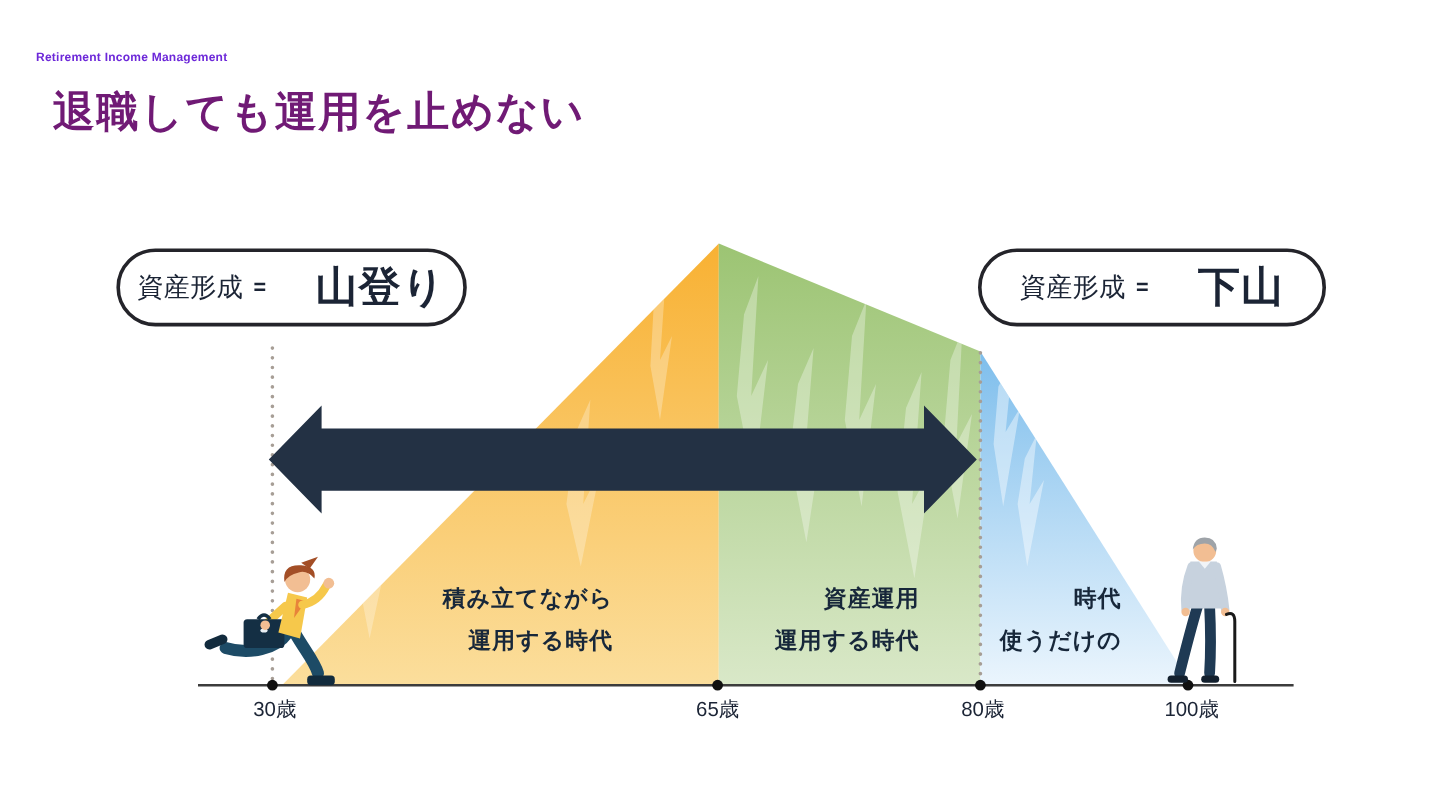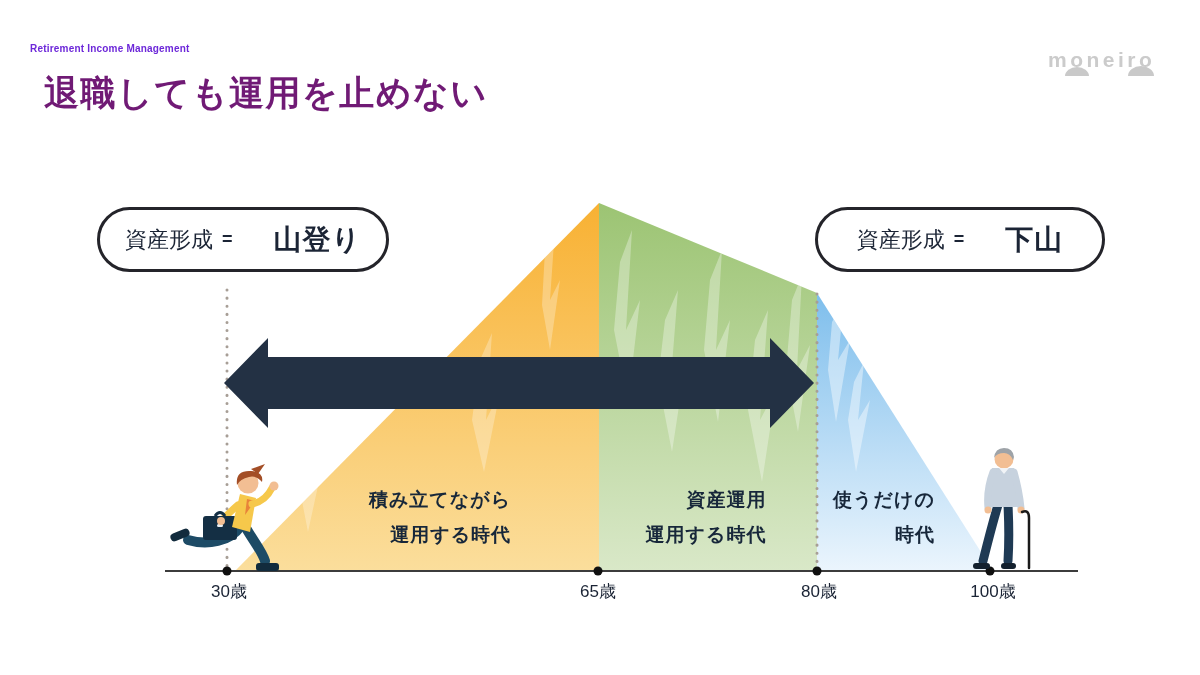--- a/index.html
+++ b/index.html
@@ -32,21 +32,21 @@
   .pill {
     position:absolute; height:65px;
     background:#ffffff; border:3.5px solid #24242A; border-radius:36px;
     display:flex; align-items:center; justify-content:center; gap:9px;
     color:#1B2435; white-space:nowrap;
   }
   .pill-left  { left:97px;  top:207px; width:292px; }
   .pill-right { left:815px; top:207px; width:290px; }
   .pill .p-label  { font-size:22px; font-weight:400; }
   .pill .p-equals { font-size:18px; font-weight:700; }
-  .pill .p-value  { font-size:28px; font-weight:800; letter-spacing:1px;margin-left:32px; }
+  .pill .p-value  { font-size:35px; font-weight:800; letter-spacing:1px;margin-left:32px; }
 
   
   .arrow-label {
     position:absolute; left:519px; top:384px; transform:translate(-50%,-50%);
     color:#ffffff; font-size:25px; font-weight:800; letter-spacing:4px; white-space:nowrap;
   }
 
   
   .era {
     position:absolute; top:482px; transform:translateX(-50%);
@@ -164,25 +164,20 @@
       <path d="M1022,512 q 7,-3 7,6 l 0,50" stroke="#1A1A1A" stroke-width="2.5" fill="none" stroke-linecap="round"></path>
       <circle cx="1004" cy="459" r="9.5" fill="#F2BE93"></circle>
       <path d="M994,458 q 1,-10 10,-10 q 9,0 10,9 l -1,3 q -3,-7 -9,-7 q -7,0 -10,5 z" fill="#9EA3A8"></path>
       <polygon points="999,468 1004,474 1009,468" fill="#FFFFFF" opacity="0.75"></polygon>
     </g>
   </svg>
 
   <div class="eyebrow">Retirement Income Management</div>
   <h1 class="title">退職しても運用を止めない</h1>
 
-  <div class="logo">
-    <span class="wordmark">moneiro</span>
-    <span class="dome dome1"></span>
-    <span class="dome dome2"></span>
-  </div>
 
   <div class="pill pill-left">
     <span class="p-label">資産形成</span>
     <span class="p-equals">=</span>
     <span class="p-value">山登り</span>
   </div>
   <div class="pill pill-right">
     <span class="p-label">資産形成</span>
     <span class="p-equals">=</span>
     <span class="p-value">下山</span>
@@ -191,22 +186,22 @@
 
   <div class="era era-1">
     <div>積み立てながら</div>
     <div>運用する時代</div>
   </div>
   <div class="era era-2">
     <div>資産運用</div>
     <div>運用する時代</div>
   </div>
   <div class="era era-3">
+    <div>時代</div>
     <div>使うだけの</div>
-    <div>時代</div>
   </div>
 
   <div class="age age-0">30歳</div>
   <div class="age age-1">65歳</div>
   <div class="age age-2">80歳</div>
   <div class="age age-3">100歳</div>
 
 </div>
 
 </body></html>

